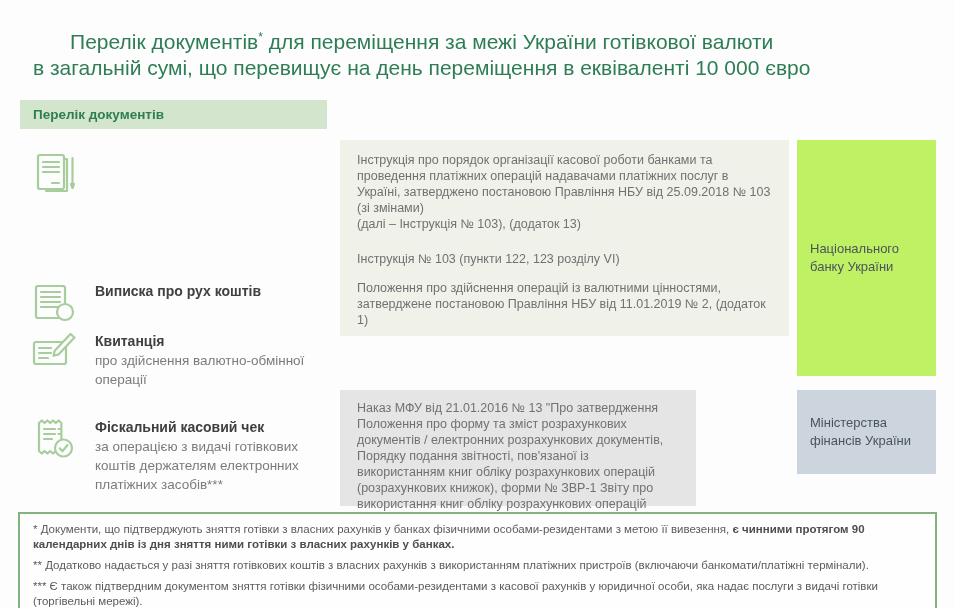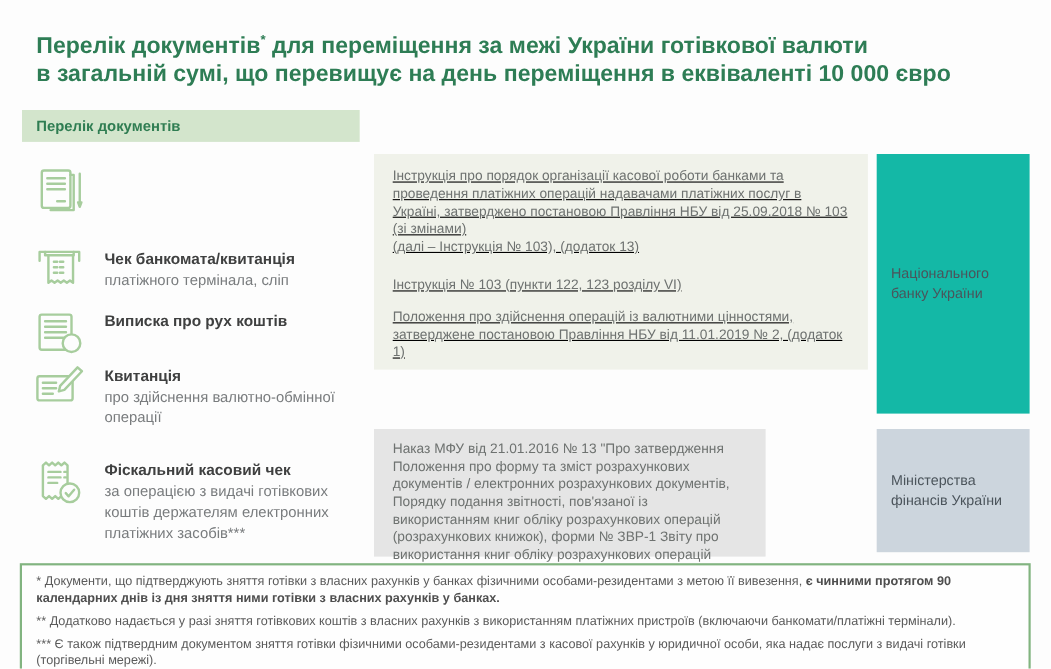--- a/index.html
+++ b/index.html
@@ -4,21 +4,21 @@
 <style>
   * { margin:0; padding:0; box-sizing:border-box; }
   html,body { background:#ffffff; }
   .canvas {
     position:relative; width:955px; height:608px; background:#fdfdfd;
     font-family:"Liberation Sans","DejaVu Sans",sans-serif; overflow:hidden;
   }
   
   .title {
     position:absolute; left:33px; top:29px;
-    font-size:21px; font-weight:bold; color:#2e7d55; line-height:26px;
+    font-size:21px; font-weight:normal; color:#2e7d55; line-height:26px;text-align:center;
   }
   .title sup { font-size:12px; vertical-align:super; line-height:0; }
   
   .hdr {
     position:absolute; top:100px; height:29px; background:#d3e5cc;
     color:#2f7d52; font-weight:bold; font-size:13.5px; line-height:29px;
     white-space:nowrap; overflow:hidden;
   }
   .hdr-left  { left:20px;  width:307px; padding-left:13px; }
   .hdr-right { left:340px; width:596px; padding-left:14px; }
@@ -26,39 +26,39 @@
   .doc-item { position:absolute; left:28px; width:300px; display:flex; align-items:flex-start; }
   .doc-1 { top:146px; } .doc-2 { top:220px; } .doc-3 { top:276px; }
   .doc-4 { top:326px; } .doc-5 { top:412px; }
   .doc-icon { flex:0 0 56px; width:56px; height:52px; }
   .doc-text { margin-left:11px; padding-top:6px; }
   .doc-name { font-size:14px; font-weight:bold; color:#3f4040; line-height:19px; }
   .doc-desc { font-size:13.5px; color:#797c7e; line-height:19px; max-width:225px; }
   
   .block-nbu {
     position:absolute; left:340px; top:140px; width:449px; height:196px;
-    background:#f0f2ea; padding:12px 18px 0 17px;text-decoration:underline;
+    background:#f0f2ea; padding:12px 18px 0 17px;
   }
   .block-nbu p {
     font-size:12.5px; color:#6e7270; line-height:16px;
     margin:0 0 13px 0; white-space:pre-line;
   }
   .block-nbu p.first { margin-bottom:19px; }
   .block-mfu {
     position:absolute; left:340px; top:390px; width:356px; height:116px;
     background:#e5e5e5; padding:10px 18px 0 17px;
     font-size:12.5px; color:#6e7270; line-height:16px;
   }
   
   .authority {
     position:absolute; left:797px; width:139px; display:flex; align-items:center;
     padding:0 10px 0 13px; font-size:13px; color:#4b545b; line-height:18px;
   }
-  .authority-nbu { top:140px; height:236px; background:#14b8a6; }
-  .authority-mfu { top:390px; height:112px; background:#ccd5dd; }
+  .authority-nbu { top:140px; height:236px; background:#bef264; }
+  .authority-mfu { top:390px; height:84px; background:#ccd5dd; }
   
   .footnotes {
     position:absolute; left:18px; top:512px; width:919px; min-height:78px;
     background:#fefefe; border:2px solid #82b480; padding:8px 13px 6px 13px;
   }
   .fn { font-size:11.5px; color:#5b5b5b; line-height:15px; margin-bottom:6px; }
   .fn:last-child { margin-bottom:0; }
   .fn b { color:#4e4e4e; }
   
   svg.icn { stroke:#a7cd9d; fill:none; stroke-width:2.2; stroke-linecap:round; stroke-linejoin:round; }
@@ -79,34 +79,20 @@
     <span class="doc-icon">
       <svg class="icn" width="52" height="52" viewBox="0 0 52 52">
         <rect x="10" y="9" width="26" height="34" rx="2"></rect>
         <path d="M36 13 h3 v32 h-21"></path>
         <path d="M15 16 h16 M15 21 h16 M15 26 h16 M24 37 h7"></path>
         <path d="M44.5 12 v26 M43 38 l1.5 4 1.5-4"></path>
       </svg>
     </span>
   </div>
 
-  <div class="doc-item doc-2">
-    <span class="doc-icon">
-      <svg class="icn" width="52" height="52" viewBox="0 0 52 52">
-        <path d="M8 17 v-8 h36 v8"></path>
-        <path d="M13 9 v3 h26 v-3"></path>
-        <path d="M16 12 v25 l2.8-2 2.8 2 2.8-2 2.8 2 2.8-2 2.8 2 2.8-2 2.8 2 V12"></path>
-        <path d="M21 18 h11 M21 23 h11 M21 28 h11" stroke-dasharray="3 2.5"></path>
-      </svg>
-    </span>
-    <span class="doc-text">
-      <div class="doc-name">Чек банкомата/квитанція</div>
-      <div class="doc-desc">платіжного термінала, сліп</div>
-    </span>
-  </div>
 
   <div class="doc-item doc-3">
     <span class="doc-icon">
       <svg class="icn" width="52" height="52" viewBox="0 0 52 52">
         <rect x="8" y="10" width="29" height="32" rx="2"></rect>
         <path d="M13 16 h19 M13 21 h19 M13 26 h19 M13 31 h19"></path>
         <circle cx="37" cy="36" r="8" fill="#fdfdfd"></circle>
       </svg>
     </span>
     <span class="doc-text">

